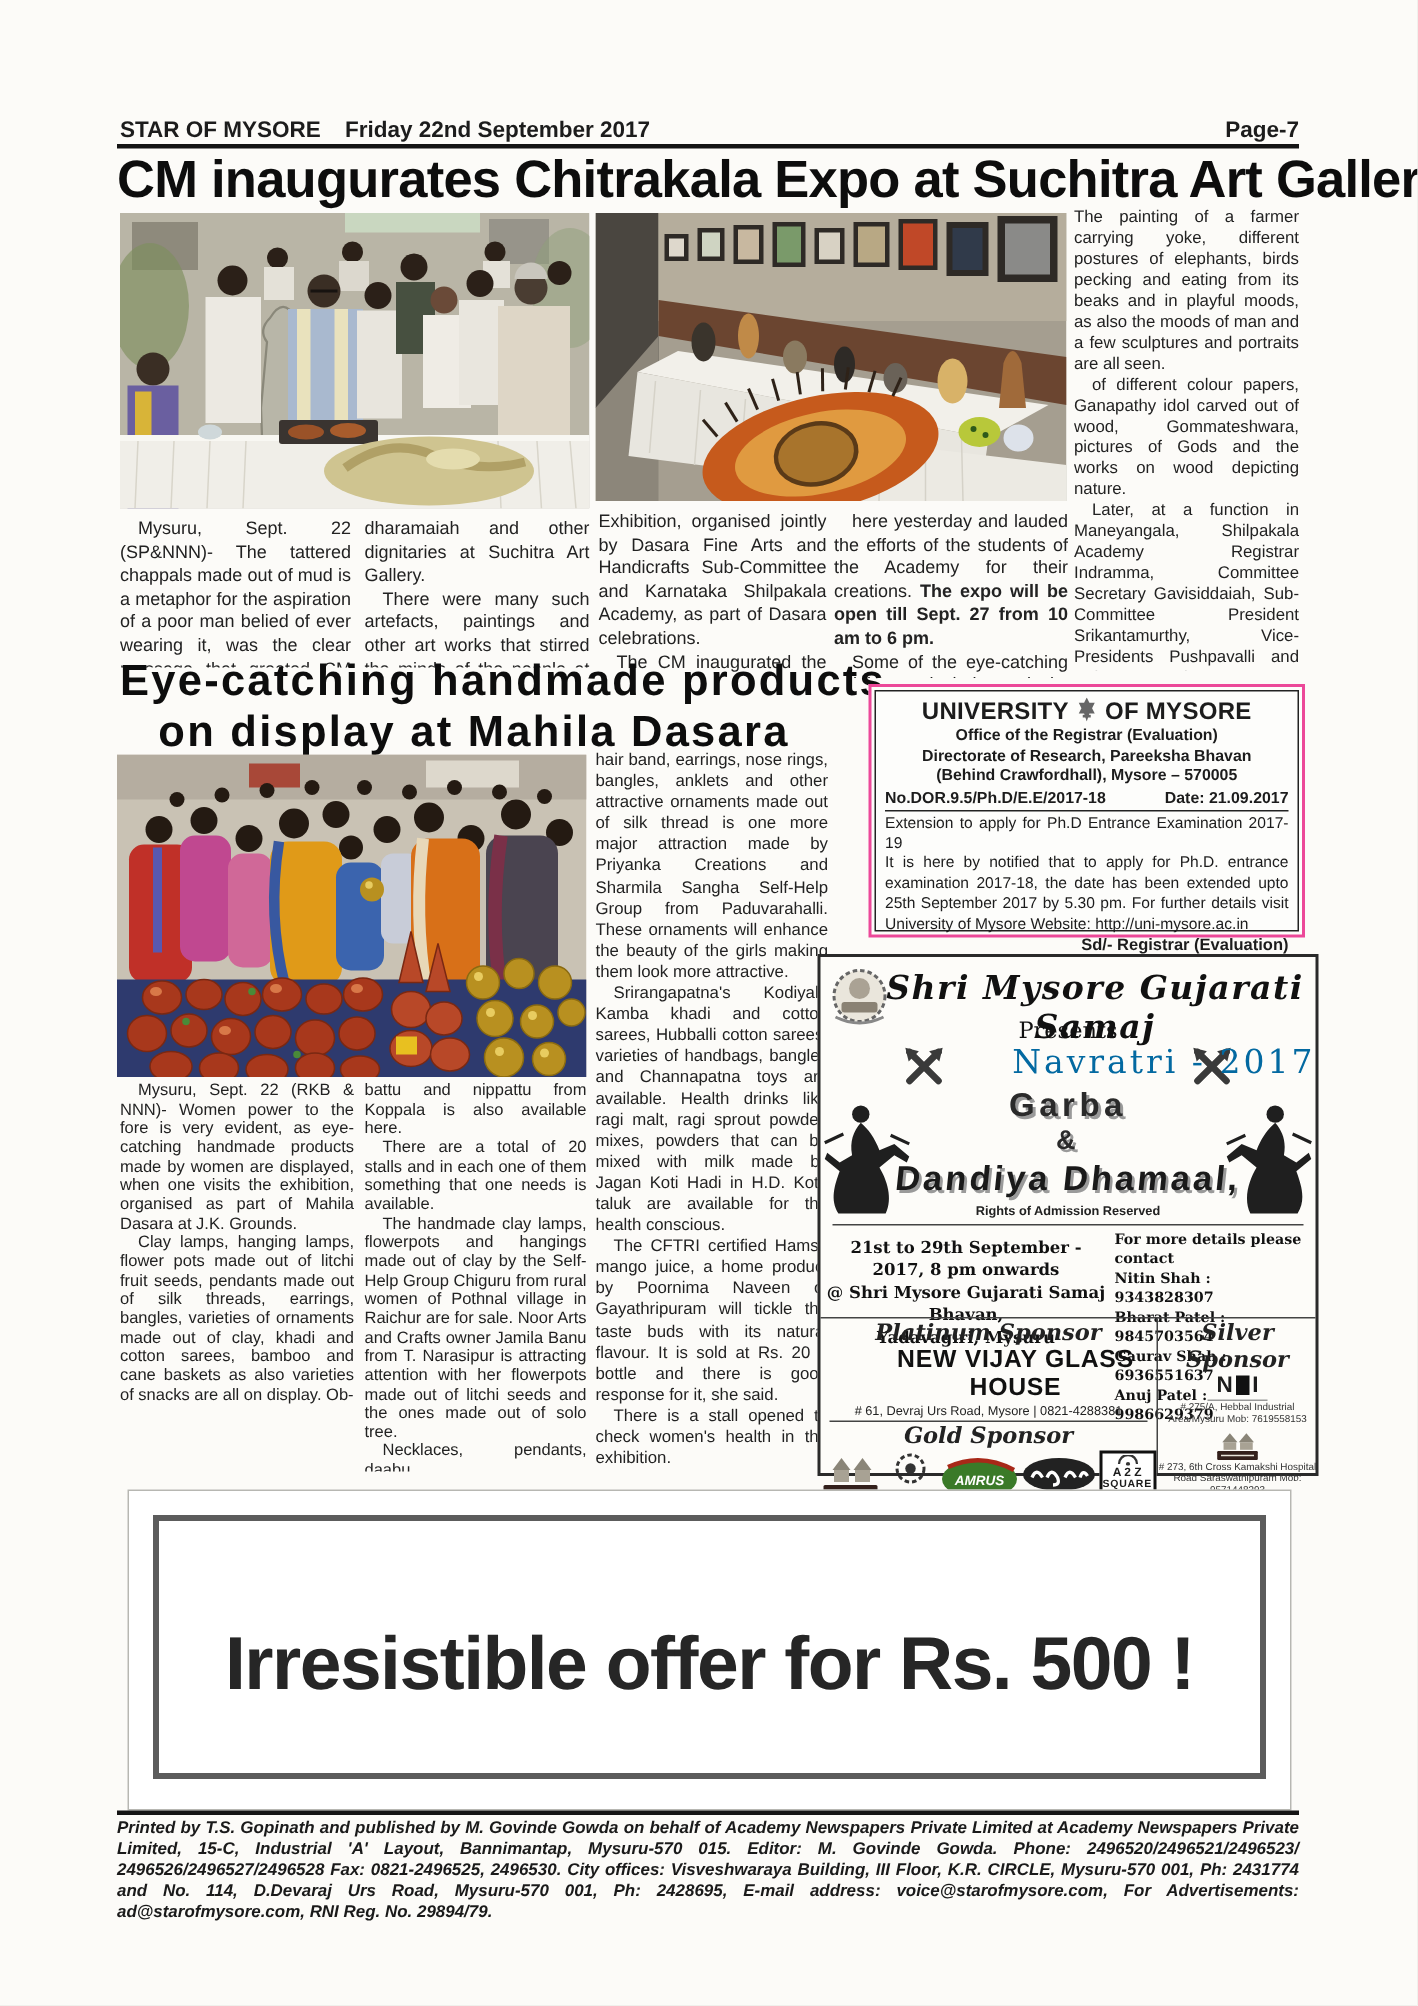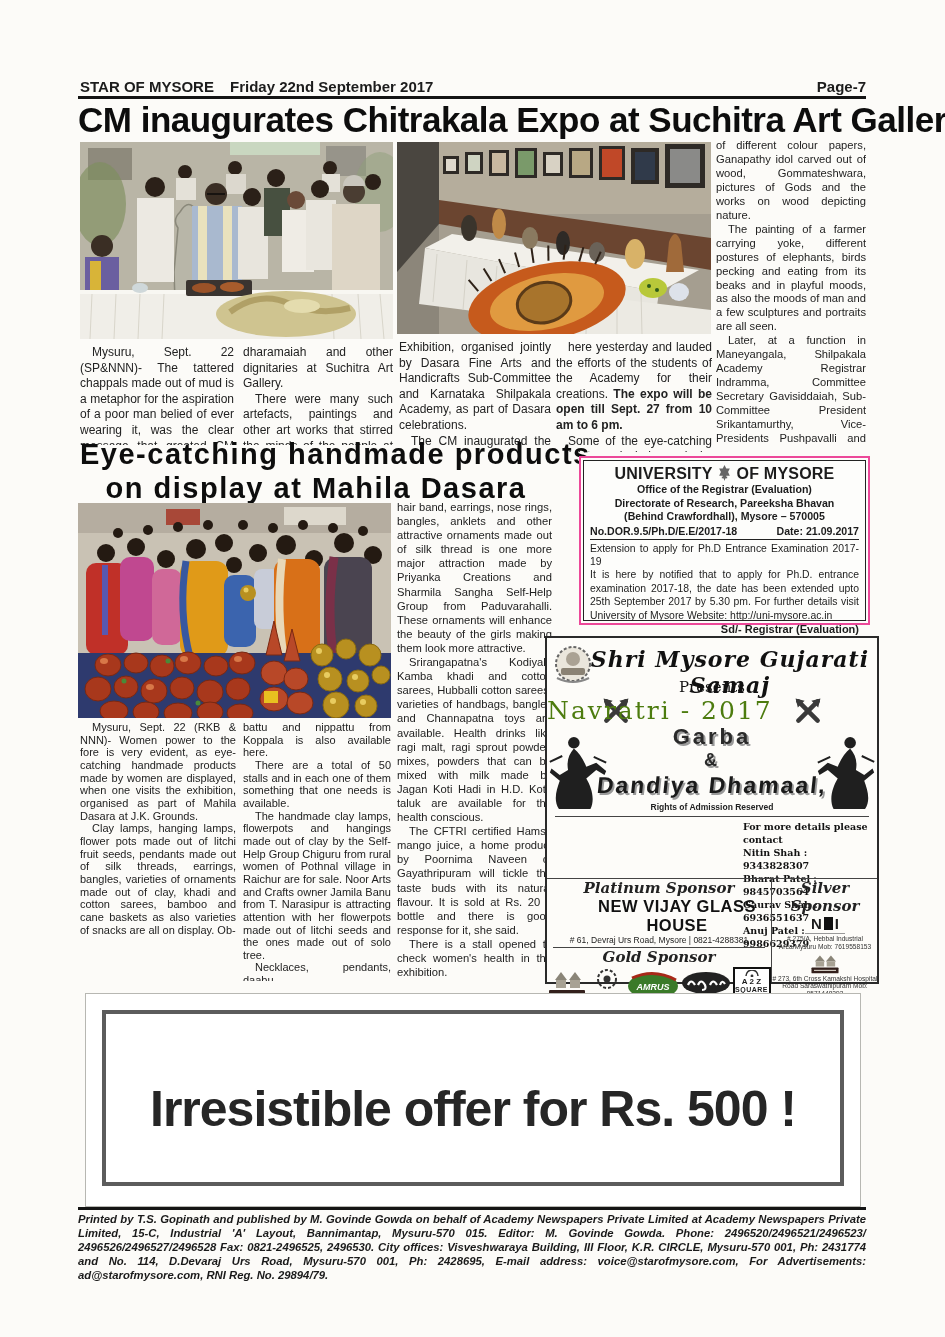--- a/index.html
+++ b/index.html
@@ -34,21 +34,21 @@
   .uni-refrow{display:flex;justify-content:space-between;font-size:10.6px;font-weight:bold;
               border-bottom:1px solid #222;padding-bottom:2px;margin-top:1px;}
   .uni-body{font-size:10.4px;line-height:13.4px;text-align:justify;margin-top:2px;}
   .uni-sig{text-align:right;font-size:11px;font-weight:bold;margin-top:1px;}
 
   
   .nav-box{border:2px solid #2a2a2a;background:#fdfcf9;}
   .script{font-family:"DejaVu Serif",serif;font-style:italic;}
   .nav-org{font-size:22px;font-weight:bold;letter-spacing:1px;text-align:center;color:#111;}
   .nav-presents{font-family:"DejaVu Serif",serif;font-size:15px;text-align:center;color:#111;}
-  .nav-event{font-family:"DejaVu Serif",serif;font-size:25px;text-align:left;letter-spacing:2px;color:#4d7c0f;}
+  .nav-event{font-family:"DejaVu Serif",serif;font-size:22px;text-align:right;letter-spacing:2px;color:#0369a1;}
   .nav-garba{font-size:22px;font-weight:bold;letter-spacing:3px;text-align:center;color:#2a2a2a;
              text-shadow:2px 2px 0 #9a9a9a;}
   .nav-dandiya{font-size:23px;font-weight:bold;letter-spacing:2px;text-align:center;color:#1a1a1a;
                transform:skewX(-6deg);text-shadow:2px 2px 0 #9a9a9a;}
   .nav-rights{font-size:8.5px;font-weight:bold;text-align:center;color:#222;}
   .nav-rule{background:#444;height:1px;}
   .nav-sched{font-family:"DejaVu Serif",serif;font-size:11px;font-weight:bold;text-align:center;line-height:15px;color:#111;}
   .nav-contacts{font-family:"DejaVu Serif",serif;font-size:9.5px;font-weight:bold;line-height:13px;color:#111;}
   .nav-contacts p{margin:0;}
 
@@ -232,22 +232,22 @@
             <line x1="160" y1="120" x2="163" y2="105"></line>
           <line x1="175" y1="122" x2="180" y2="108"></line>
             <line x1="190" y1="127" x2="197" y2="114"></line>
           <line x1="205" y1="133" x2="213" y2="122"></line>
         </g>
       </g>
     </svg>
   </div>
 
   <div class="abs col rcol cont" style="left:716px;top:139px;width:150px;height:308px;">
+      <p>The painting of a farmer carrying yoke, different postures of elephants, birds pecking and eating from its beaks and in playful moods, as also the moods of man and a few sculptures and portraits are all seen.</p>
       <p>of different colour papers, Ganapathy idol carved out of wood, Gommateshwara, pictures of Gods and the works on wood depicting nature.</p>
-      <p>The painting of a farmer carrying yoke, different postures of elephants, birds pecking and eating from its beaks and in playful moods, as also the moods of man and a few sculptures and portraits are all seen.</p>
       <p>Later, at a function in Maneyangala, Shilpakala Academy Registrar Indramma, Committee Secretary Gavisiddaiah, Sub-Committee President Srikantamurthy, Vice-Presidents Pushpavalli and Subramanyeraje Urs, Secretary Suresh, senior photographer S.M. Jambukeshwar and others were present.</p>
     </div>
 
   <div class="abs col a1col" style="left:80px;top:345px;width:154px;height:100px;">
       <p>Mysuru, Sept. 22 (SP&amp;NNN)- The tattered chappals made out of mud is a metaphor for the aspiration of a poor man belied of ever wearing it, was the clear message that greeted CM Sid-</p>
     </div>
   <div class="abs col a1col cont" style="left:243px;top:345px;width:150px;height:100px;">
       <p>dharamaiah and other dignitaries at Suchitra Art Gallery.</p>
       <p>There were many such artefacts, paintings and other art works that stirred the minds of the people at the Chitrakala</p>
     </div>
@@ -380,21 +380,21 @@
       <p>Srirangapatna's Kodiyala Kamba khadi and cotton sarees, Hubballi cotton sarees, varieties of handbags, bangles and Channapatna toys are available. Health drinks like ragi malt, ragi sprout powder, mixes, powders that can be mixed with milk made by Jagan Koti Hadi in H.D. Kote taluk are available for the health conscious.</p>
       <p>The CFTRI certified Hamsa mango juice, a home product by Poornima Naveen of Gayathripuram will tickle the taste buds with its natural flavour. It is sold at Rs. 20 a bottle and there is good response for it, she said.</p>
       <p>There is a stall opened to check women's health in the exhibition.</p>
     </div>
   <div class="abs col m12col" style="left:80px;top:721px;width:156px;height:260px;">
       <p>Mysuru, Sept. 22 (RKB &amp; NNN)- Women power to the fore is very evident, as eye-catching handmade products made by women are displayed, when one visits the exhibition, organised as part of Mahila Dasara at J.K. Grounds.</p>
       <p>Clay lamps, hanging lamps, flower pots made out of litchi fruit seeds, pendants made out of silk threads, earrings, bangles, varieties of ornaments made out of clay, khadi and cotton sarees, bamboo and cane baskets as also varieties of snacks are all on display. Ob-</p>
     </div>
   <div class="abs col m12col cont" style="left:243px;top:721px;width:148px;height:260px;">
       <p>battu and nippattu from Koppala is also available here.</p>
-      <p>There are a total of 50 stalls and in each one of them something that one needs is available.</p>
+      <p>There are a total of 20 stalls and in each one of them something that one needs is available.</p>
       <p>The handmade clay lamps, flowerpots and hangings made out of clay by the Self-Help Group Chiguru from rural women of Pothnal village in Raichur are for sale.  Noor Arts and Crafts owner Jamila Banu from T. Narasipur is attracting attention with her flowerpots made out of litchi seeds and the ones made out of solo tree.</p>
       <p>Necklaces, pendants, daabu,</p>
     </div>
 
   <div class="abs uni-box" style="left:579px;top:456px;width:283px;">
     <div class="uni-inner">
       <div class="uni-title">
         <span>UNIVERSITY</span>
         <svg width="15" height="16" viewBox="0 0 16 18" style="display:inline-block;vertical-align:-2px;">
           <path d="M8,0 L10,4 14,4 12,8 14,12 10,12 8,18 6,12 2,12 4,8 2,4 6,4 Z" fill="#666"></path>
@@ -467,20 +467,25 @@
         <line x1="1" y1="34" x2="16" y2="27" stroke="#1f1f1f" stroke-width="2.5"></line>
         <line x1="54" y1="28" x2="69" y2="35" stroke="#1f1f1f" stroke-width="2.5"></line>
       </svg>
     </div>
     <div class="abs nav-garba" style="left:60px;top:86px;width:210px;">Garba</div>
     <div class="abs nav-garba" style="left:60px;top:112px;width:210px;font-size:18px;">&amp;</div>
     <div class="abs nav-dandiya" style="left:40px;top:134px;width:250px;">Dandiya Dhamaal,</div>
     <div class="abs nav-rights" style="left:0;top:164px;width:330px;">Rights of Admission Reserved</div>
     <div class="abs nav-rule" style="left:8px;top:178px;width:314px;"></div>
 
+    <div class="abs nav-sched" style="left:4px;top:186px;width:186px;">
+      <div>21st to 29th September - 2017, 8 pm onwards</div>
+      <div>@ Shri Mysore Gujarati Samaj Bhavan,</div>
+      <div>Yadavagiri, Mysuru</div>
+    </div>
     <div class="abs nav-contacts" style="left:196px;top:182px;width:130px;">
       <div>For more details please contact</div>
       <div>
           <p>Nitin Shah : 9343828307</p>
           <p>Bharat Patel : 9845703564</p>
           <p>Gaurav Shah : 6936551637</p>
           <p>Anuj Patel : 9986629379</p>
         </div>
     </div>
     <div class="abs nav-rule" style="left:0;top:240px;width:330px;"></div>

